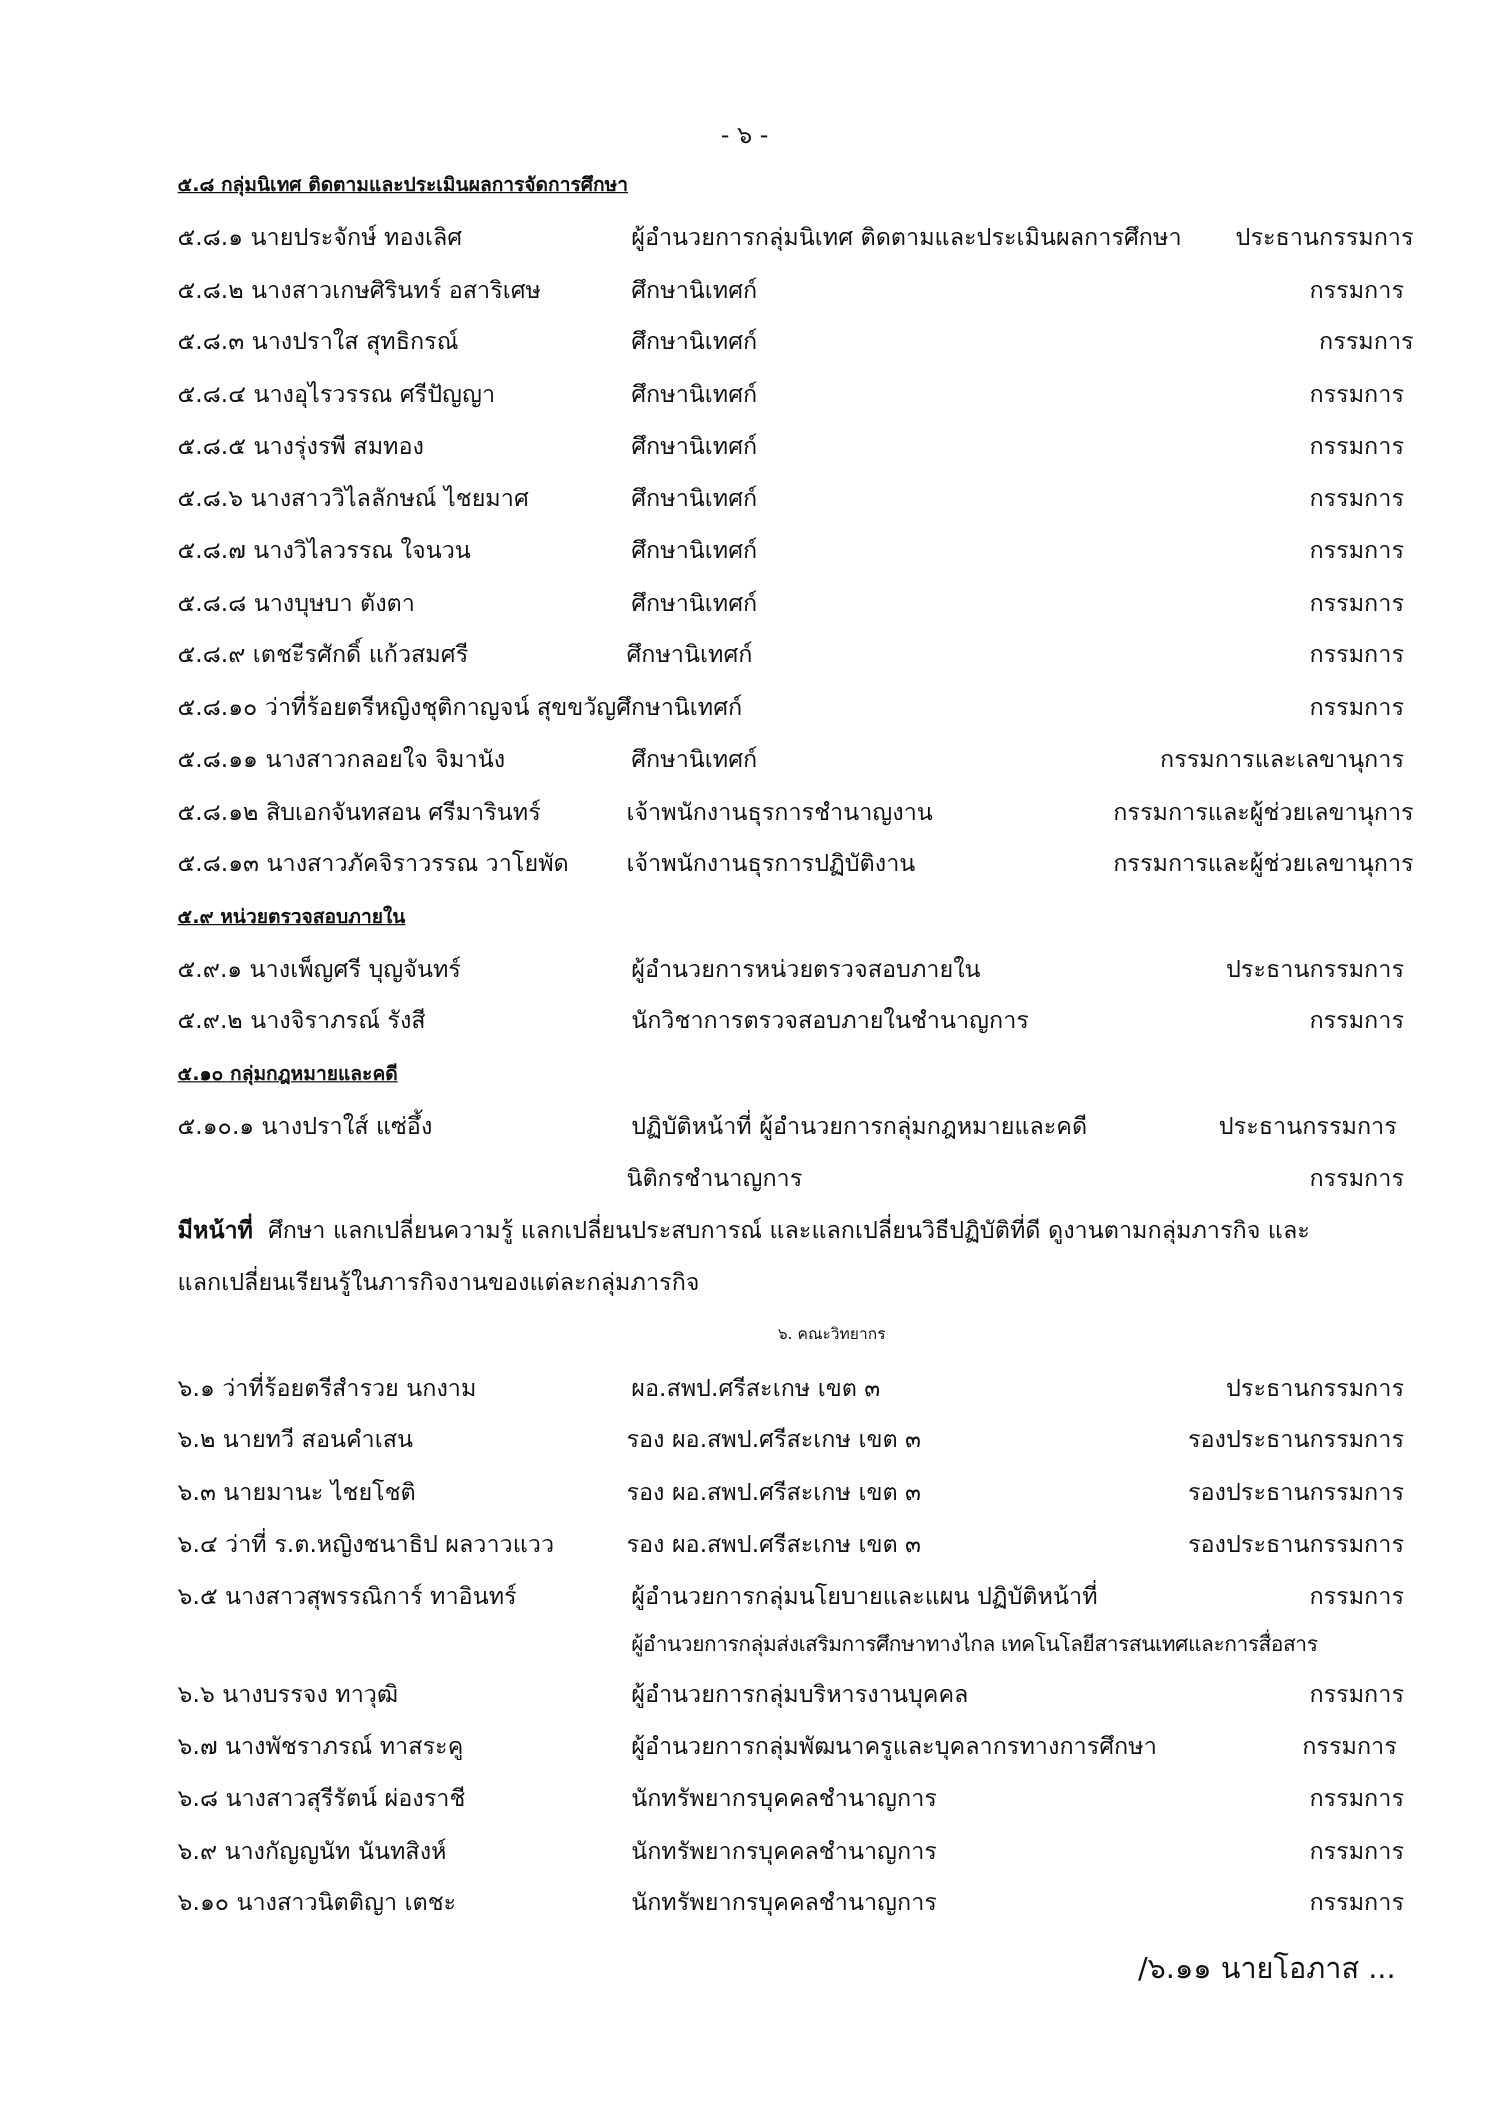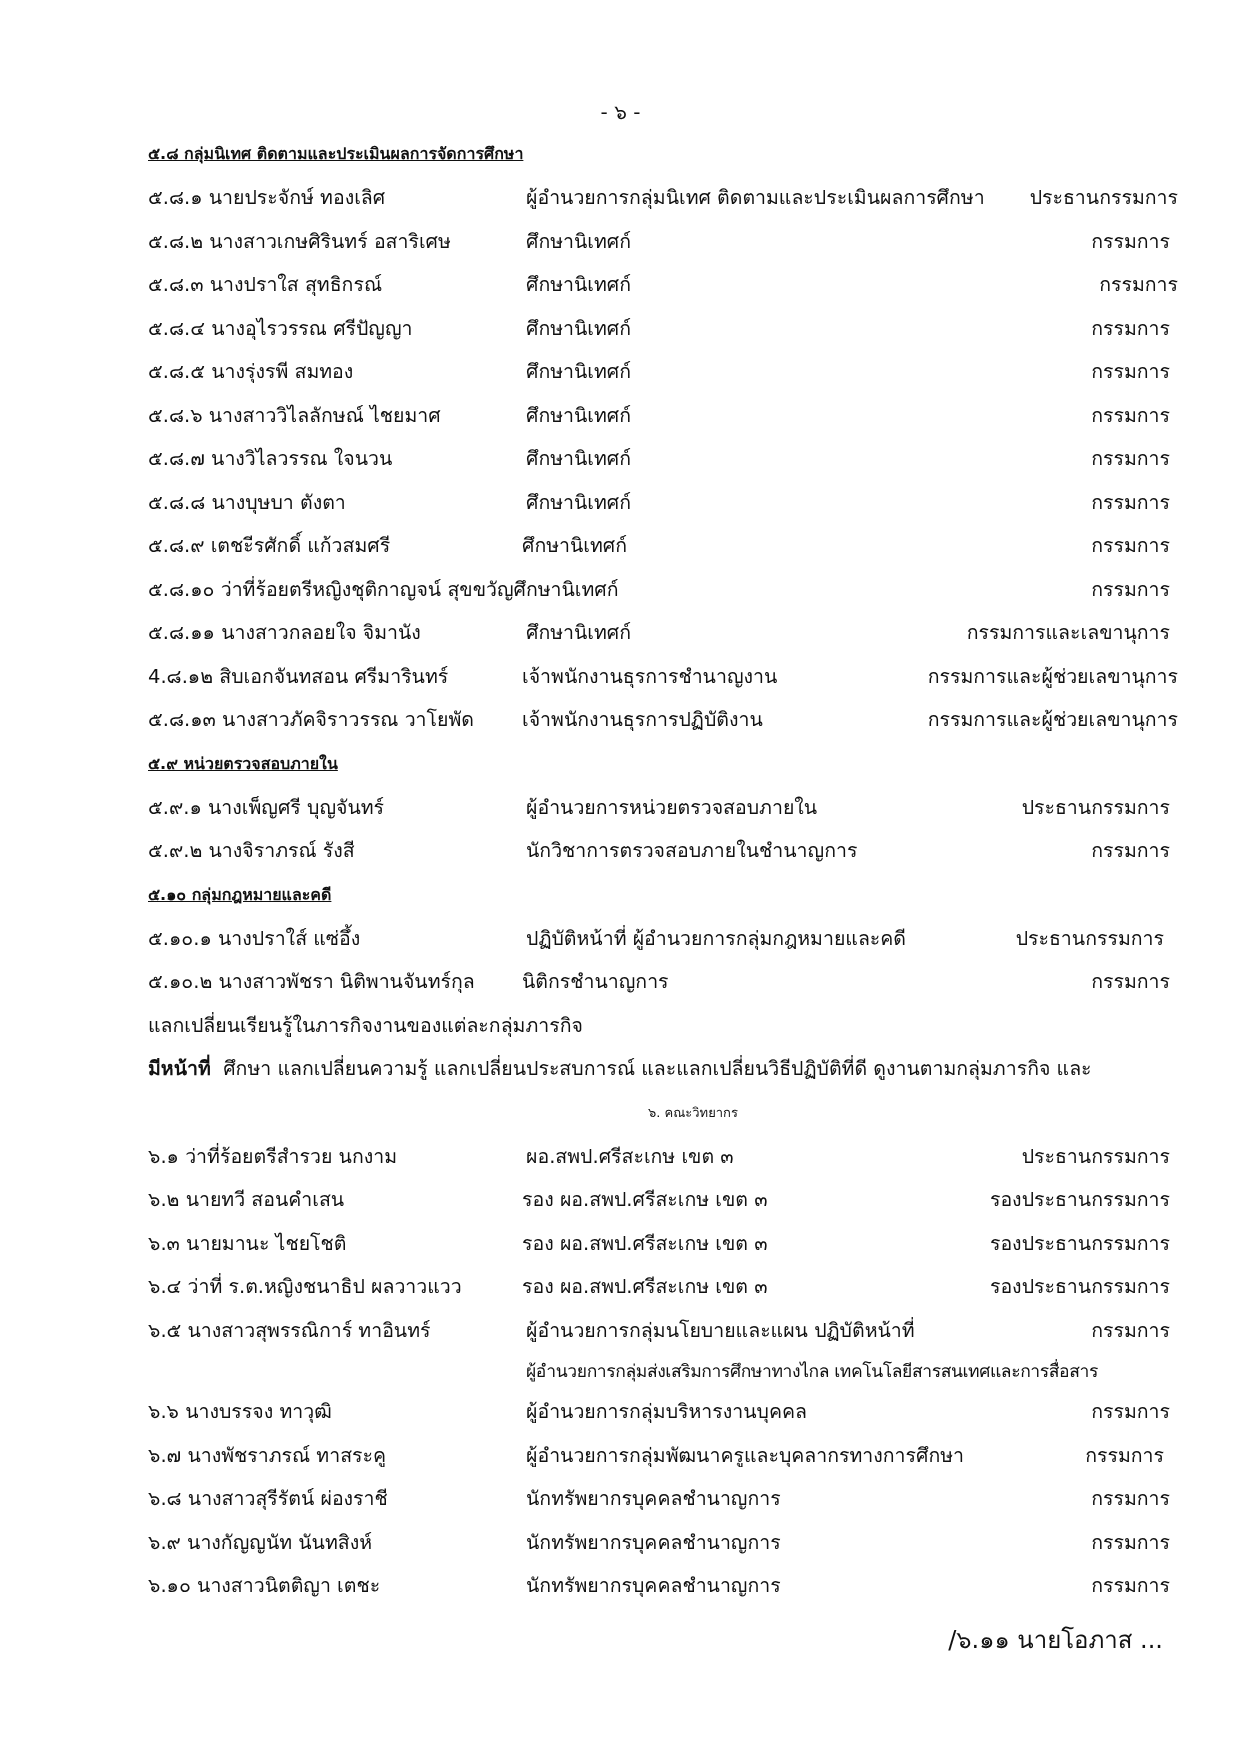--- a/index.html
+++ b/index.html
@@ -85,21 +85,21 @@
       <span class="name">๕.๘.๑๐ ว่าที่ร้อยตรีหญิงชุติกาญจน์ สุขขวัญศึกษานิเทศก์</span>
       <span class="pos"></span>
       <span class="role in">กรรมการ</span>
     </div>
     <div class="row">
       <span class="name">๕.๘.๑๑ นางสาวกลอยใจ  จิมานัง</span>
       <span class="pos">ศึกษานิเทศก์</span>
       <span class="role in">กรรมการและเลขานุการ</span>
     </div>
     <div class="row">
-      <span class="name">4.๘.๑๒ สิบเอกจันทสอน  ศรีมารินทร์</span>
+      <span class="name">๕.๘.๑๒ สิบเอกจันทสอน  ศรีมารินทร์</span>
       <span class="pos alt">เจ้าพนักงานธุรการชำนาญงาน</span>
       <span class="role">กรรมการและผู้ช่วยเลขานุการ</span>
     </div>
     <div class="row">
       <span class="name">๕.๘.๑๓ นางสาวภัคจิราวรรณ วาโยพัด</span>
       <span class="pos alt">เจ้าพนักงานธุรการปฏิบัติงาน</span>
       <span class="role">กรรมการและผู้ช่วยเลขานุการ</span>
     </div>
   </div>
 
@@ -118,29 +118,28 @@
   </div>
 
   <div>
     <div class="heading">๕.๑๐  กลุ่มกฎหมายและคดี</div>
     <div class="row">
       <span class="name">๕.๑๐.๑ นางปราใส์ แซ่อึ้ง</span>
       <span class="pos">ปฏิบัติหน้าที่ ผู้อำนวยการกลุ่มกฎหมายและคดี</span>
       <span class="role" style="right:14px">ประธานกรรมการ</span>
     </div>
     <div class="row">
-      <span class="name">๕.๑๐.๒ นางสาวพัชรา นิติพานจันทร์กุล</span>
       <span class="pos alt">นิติกรชำนาญการ</span>
       <span class="role in">กรรมการ</span>
     </div>
   </div>
 
   <div class="duty">
+    <div><b>มีหน้าที่</b><span style="white-space:pre">  ศึกษา แลกเปลี่ยนความรู้ แลกเปลี่ยนประสบการณ์ และแลกเปลี่ยนวิธีปฏิบัติที่ดี ดูงานตามกลุ่มภารกิจ และ</span></div>
     <div>แลกเปลี่ยนเรียนรู้ในภารกิจงานของแต่ละกลุ่มภารกิจ</div>
-    <div><b>มีหน้าที่</b><span style="white-space:pre">  ศึกษา แลกเปลี่ยนความรู้ แลกเปลี่ยนประสบการณ์ และแลกเปลี่ยนวิธีปฏิบัติที่ดี ดูงานตามกลุ่มภารกิจ และ</span></div>
   </div>
 
   <div>
     <div class="center-title">๖. คณะวิทยากร</div>
     <div class="row">
       <span class="name">๖.๑ ว่าที่ร้อยตรีสำรวย นกงาม</span>
       <span class="pos">ผอ.สพป.ศรีสะเกษ เขต ๓</span>
       <span class="role in">ประธานกรรมการ</span>
     </div>
     <div class="row">

